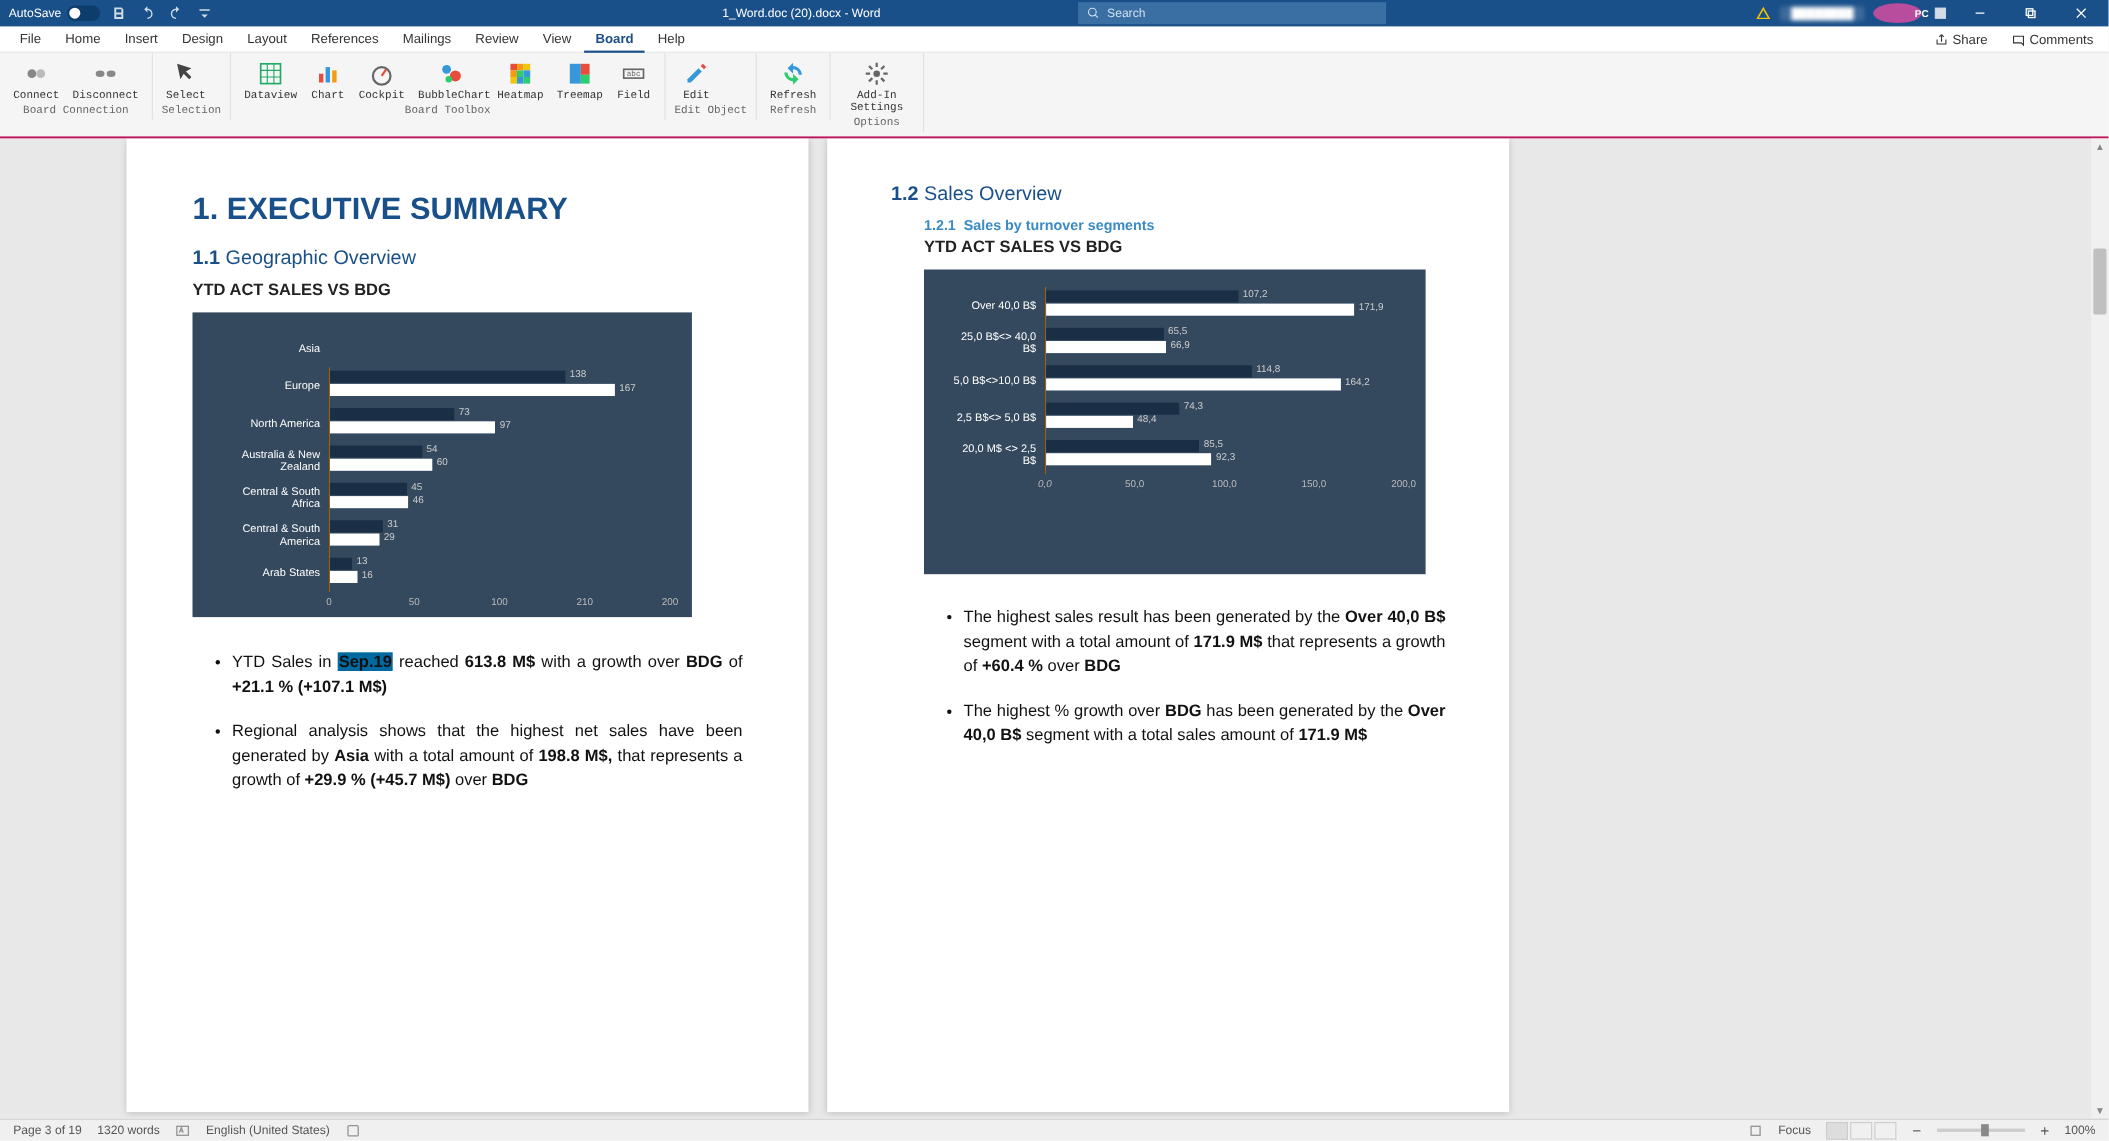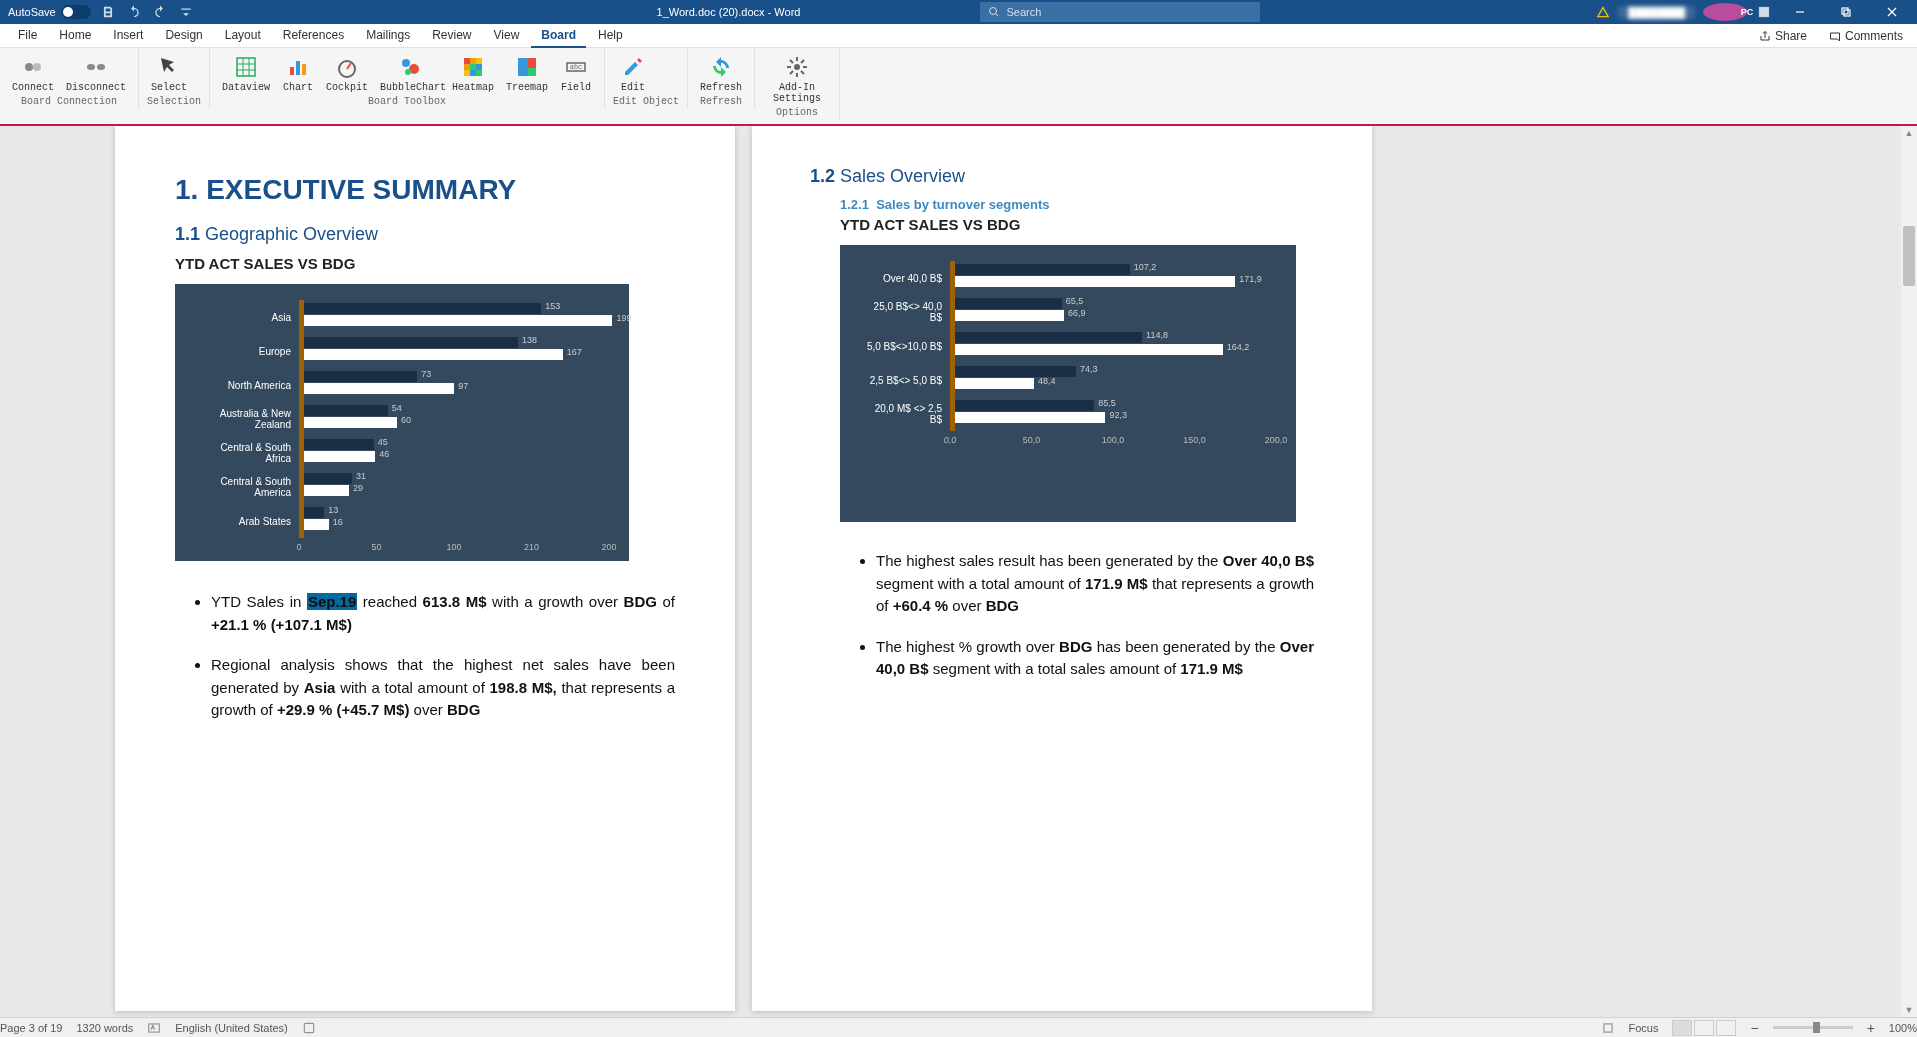--- a/index.html
+++ b/index.html
@@ -55,39 +55,39 @@
 .subsec-h .num { font-weight: 800; }
 .chart-title { font-size: 15px; font-weight: 700; color: #222; margin-bottom: 12px; }
 .chart-title-r { margin-left: 30px; }
 
 .chart-box { background: #34495e; padding: 16px 20px 10px 20px; position: relative; }
 .chart-box.left { width: 454px; height: 277px; }
 .chart-box.right { width: 456px; height: 277px; margin-left: 30px;}
 .cbar-row { display: flex; align-items: center; height: 34px; position: relative; }
 .cbar-label { width: 104px; text-align: right; padding-right: 8px; font-size: 10px; color: #fff; }
 .cbar-label-r { width: 90px; text-align: right; padding-right: 8px; font-size: 10px; color: #fff; }
-.cbar-track { flex: 1; height: 100%; position: relative; border-left: 5px solid #a16207; }
+.cbar-track { flex: 1; height: 100%; position: relative; border-left: 1px solid #a16207; }
 .cbar { position: absolute; height: 11px; }
 .cbar.dark { background: #1a2f45; top: 3px; }
 .cbar.light { background: #fff; top: 15px; }
 .cbar-val { position: absolute; font-size: 9px; color: #ccc; white-space: nowrap; }
 .axis-row { display: flex; margin-top: 4px; }
 .axis-spacer { width: 104px; }
 .axis-spacer-r { width: 90px; }
 .axis-ticks { flex: 1; position: relative; height: 14px; font-size: 9px; color: #bbb; }
 .axis-tick { position: absolute; transform: translateX(-50%); }
 
 .bullets { margin-top: 30px; padding-left: 30px; font-size: 15px; line-height: 1.5; color: #111; }
 .bullets-r { margin-top: 28px; margin-left: 30px; }
 .bullets li { margin-bottom: 18px; text-align: justify; list-style: disc; margin-left: 6px;}
 .bullets b { font-weight: 700; }
 .highlight { background: #0369a1; padding: 0 1px;}
 
 
-.statusbar { position: absolute; bottom: 0; left: 0; right: 0; height: 20px; background: #f0f0f0; border-top: 1px solid #d0d0d0; display: flex; align-items: center; font-size: 11px; color: #555; padding: 0 0; gap: 14px; }
+.statusbar { position: absolute; bottom: 0; left: 0; right: 0; height: 20px; background: #f0f0f0; border-top: 1px solid #d0d0d0; display: flex; align-items: center; font-size: 11px; color: #555; padding: 0 12px; gap: 14px; }
 .statusbar .spacer { flex: 1; }
 .sb-icon { width: 14px; height: 14px; opacity: 0.6; }
 .view-btns { display: flex; gap: 2px; }
 .view-btn { width: 20px; height: 16px; border: 1px solid #ccc; display:flex; align-items:center; justify-content:center;}
 .view-btn.active { background: #ddd; }
 .zoom-slider { width: 80px; height: 3px; background: #ccc; position: relative; }
 .zoom-thumb { position: absolute; width: 7px; height: 11px; background: #888; top: -4px; left: 50%; }
 
 .scroll-v { position: absolute; right: 0; top: 126px; bottom: 20px; width: 16px; background: #f0f0f0;}
 .scroll-thumb-v { position: absolute; width: 12px; background: #c0c0c0; left: 2px; top: 100px; height: 60px; border-radius: 2px;}
@@ -360,26 +360,20 @@
   </div>
 
 <div class="doc-area">
   <div class="page page-left">
     <h1 class="exec"><span>1.</span> <span>EXECUTIVE SUMMARY</span></h1>
     <div class="sec-h"><span class="num">1.1</span> <span class="txt">Geographic Overview</span></div>
     <div class="chart-title">YTD ACT SALES VS BDG</div>
     <div class="chart-box left" id="chart1">
         <div class="cbar-row">
           <div class="cbar-label">Asia</div>
-          <div class="cbar-track">
-            <div class="cbar dark" style="width: 237.15px; left: 0px;"></div>
-            <div class="cbar-val" style="left: 241.15px; top: 1px;">153</div>
-            <div class="cbar light" style="width: 308.45px; left: 0px;"></div>
-            <div class="cbar-val" style="left: 312.45px; top: 13px;">199</div>
-          </div>
         </div>
         <div class="cbar-row">
           <div class="cbar-label">Europe</div>
           <div class="cbar-track">
             <div class="cbar dark" style="width: 213.9px; left: 0px;"></div>
             <div class="cbar-val" style="left: 217.9px; top: 1px;">138</div>
             <div class="cbar light" style="width: 258.85px; left: 0px;"></div>
             <div class="cbar-val" style="left: 262.85px; top: 13px;">167</div>
           </div>
         </div>

